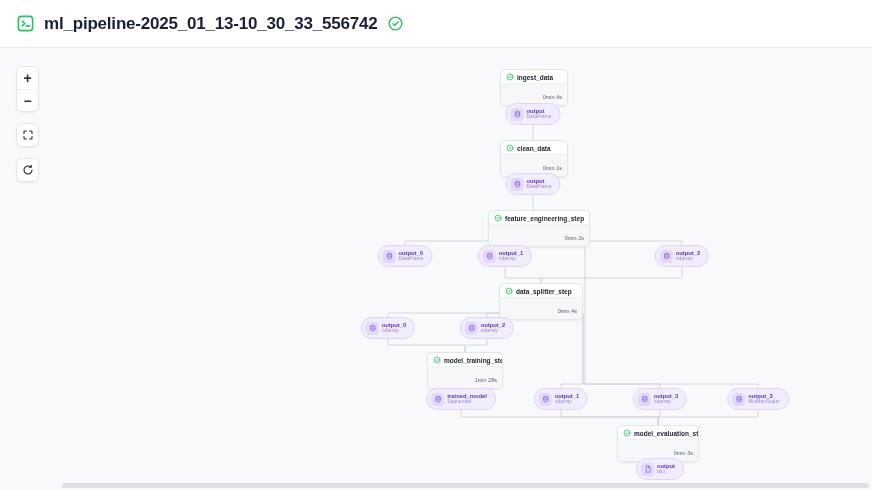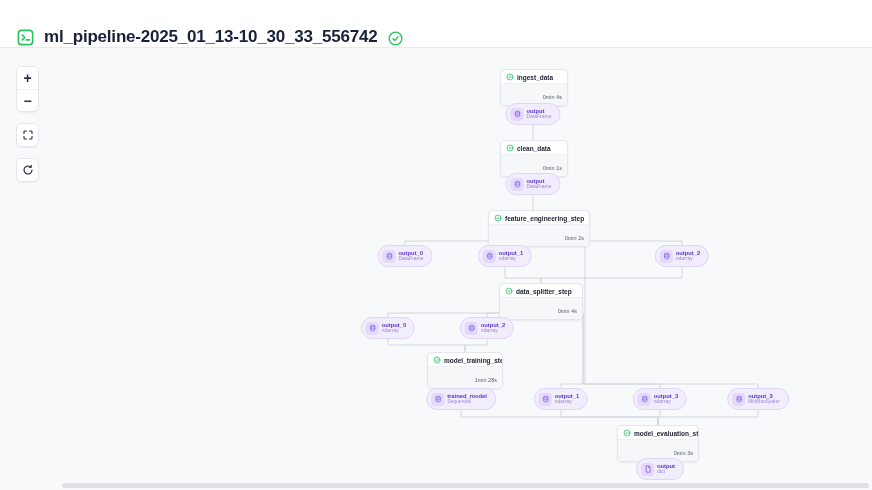--- a/index.html
+++ b/index.html
@@ -6,21 +6,21 @@
   body {
     font-family: "Liberation Sans", sans-serif;
     background:#f8f9fb;
     width:872px; height:490px;
     overflow:hidden;
     position:relative;
   }
   .header {
     height:48px; background:#ffffff;
     border-bottom:1px solid #e8eaee;
-    display:flex; align-items:flex-end;
+    display:flex; align-items:center;
     padding:0 16px; gap:9px;
   }
   .terminal-icon svg { width:19px; height:19px; display:block; }
   .page-title {
     font-size:17px; font-weight:700; color:#18203a;
     letter-spacing:-0.2px; white-space:nowrap;
   }
   .check-badge svg { width:17px; height:17px; display:block; }
 
   .canvas {

